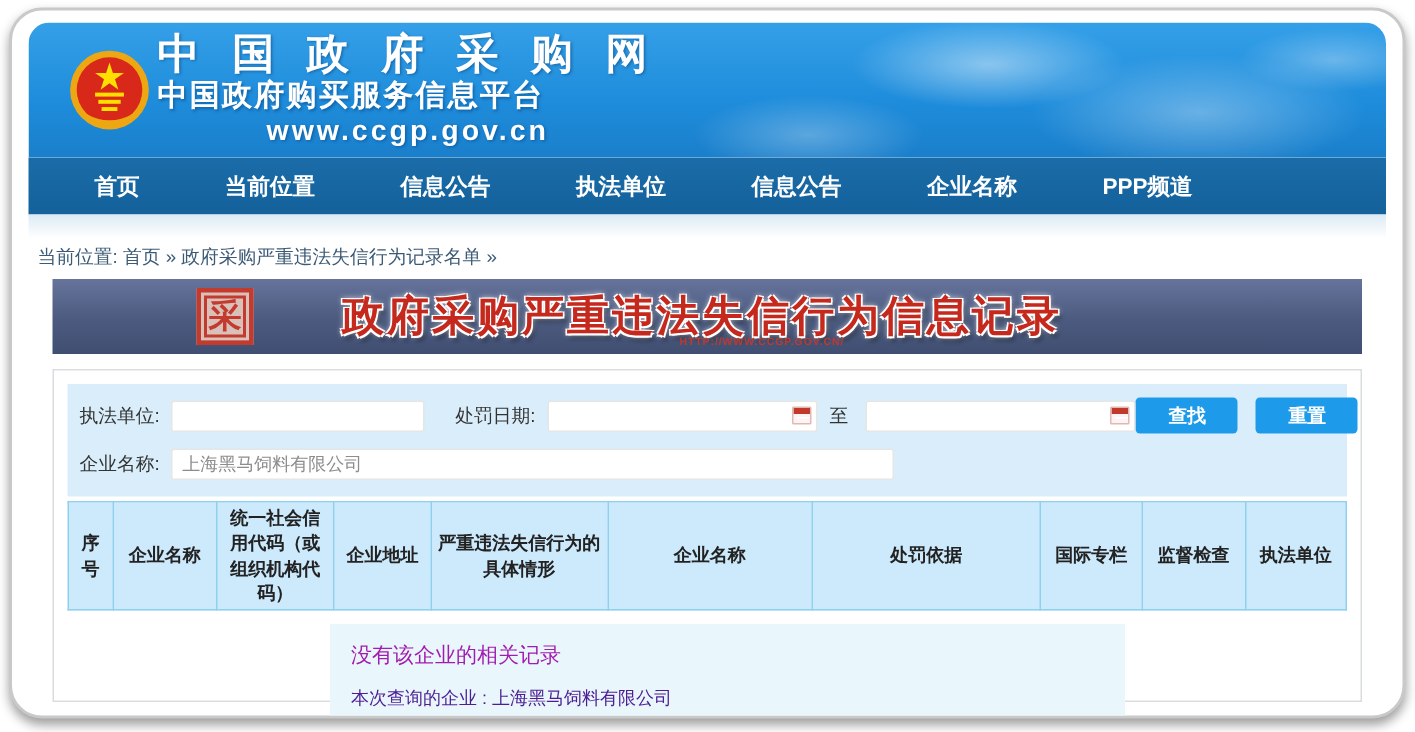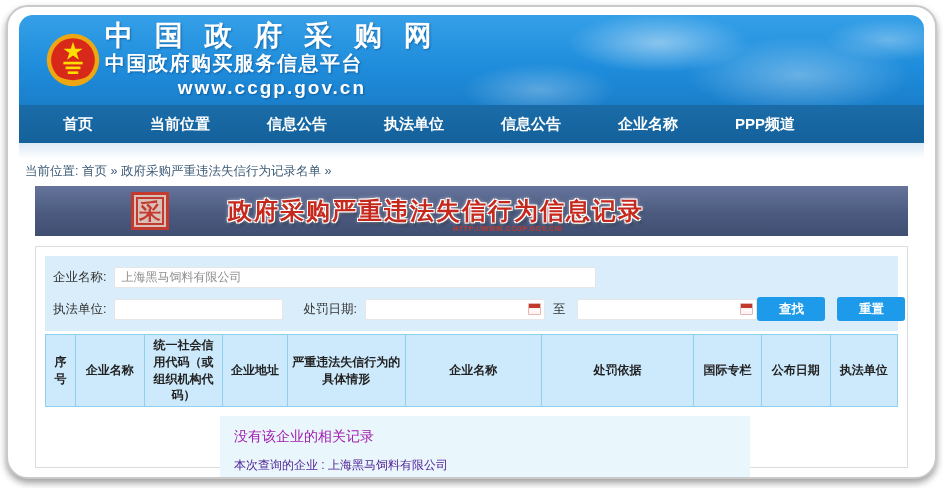--- a/index.html
+++ b/index.html
@@ -40,21 +40,21 @@
 
   
   .banner { position:relative; margin:0 16px; height:50px;
     background:linear-gradient(180deg,#66749c 0%, #4b5a7e 55%, #404e72 100%);
     display:flex; align-items:center; padding-left:96px; }
   .seal { width:38px; height:38px; background:#d9c0b8; border:3px solid #c23b2e;
     box-shadow:inset 0 0 0 2px #d9c0b8, inset 0 0 0 4px #c23b2e;
     display:flex; align-items:center; justify-content:center; flex:0 0 auto; }
   .seal span { font-family:"DejaVu Serif","Liberation Serif",serif; font-size:22px;
     font-weight:bold; color:#c23b2e; line-height:1; }
-  .banner-title { margin-left:12px; font-size:24px; font-weight:bold; letter-spacing:2px;
+  .banner-title { margin-left:12px; font-size:28px; font-weight:bold; letter-spacing:2px;
     color:#c5281c;
     text-shadow:-1px -1px 0 #fff, 1px -1px 0 #fff, -1px 1px 0 #fff, 1px 1px 0 #fff,
       0 0 4px #fff, 2px 3px 3px rgba(0,0,0,.45);padding-left:47px; }
   .banner-url { position:absolute; left:418px; top:39px; font-size:7px; letter-spacing:.6px;
     color:#c0392b; font-weight:bold; }
 
   
   .content-box { margin:10px 16px 0; border:1px solid #d9dde0; background:#fff;
     padding:9px; height:222px; }
   .search-panel { background:#d9eefa; padding:9px 8px 10px; }
@@ -135,40 +135,40 @@
       <span>采</span>
     </div>
     <div class="banner-title">政府采购严重违法失信行为信息记录</div>
     <div class="banner-url">HTTP://WWW.CCGP.GOV.CN/</div>
   </div>
 
   <div class="content-box">
 
     <div class="search-panel">
       <div class="form-row">
-        <label>企业名称:</label>
-        <input class="inp wide" type="text" value="上海黑马饲料有限公司" style="">
-      </div>
-      <div class="form-row">
         <label>执法单位:</label>
         <input class="inp agency" type="text" value="" style="">
         <label style="margin-left:20px;">处罚日期:</label>
         <span class="date-wrap">
           <input class="inp date" type="text" value="" style="">
           <span class="cal"></span>
         </span>
         <span class="to-sep">至</span>
         <span class="date-wrap">
           <input class="inp date" type="text" value="" style="">
           <span class="cal"></span>
         </span>
         <span class="btn-group">
           <button class="btn">查找</button>
           <button class="btn">重置</button>
         </span>
+      </div>
+      <div class="form-row">
+        <label>企业名称:</label>
+        <input class="inp wide" type="text" value="上海黑马饲料有限公司" style="">
       </div>
     </div>
 
     <table class="result-table">
       <colgroup>
         <col style="width:3.5%">
           <col style="width:8.1%">
           <col style="width:9.2%">
         <col style="width:7.6%">
           <col style="width:13.8%">
@@ -181,21 +181,21 @@
       <thead>
         <tr>
           <th>序号</th>
           <th>企业名称</th>
           <th>统一社会信用代码（或组织机构代码）</th>
           <th>企业地址</th>
           <th>严重违法失信行为的具体情形</th>
           <th>企业名称</th>
           <th>处罚依据</th>
           <th>国际专栏</th>
-          <th>公布日期</th>
+          <th>监督检查</th>
           <th>执法单位</th>
         </tr>
       </thead>
     </table>
 
     <div class="result-msg">
       <div class="no-rec">没有该企业的相关记录</div>
       <div class="q-line">本次查询的企业 : 上海黑马饲料有限公司</div>
       <div class="q-line">本次查询的时间 : 2022年08月18日 15时12分</div>
     </div>

